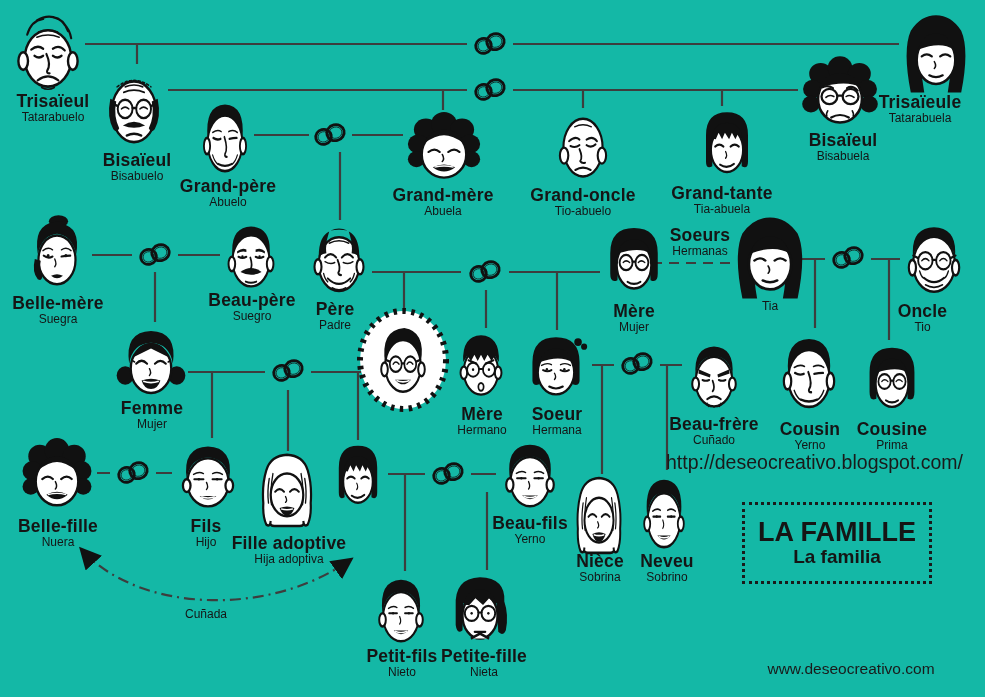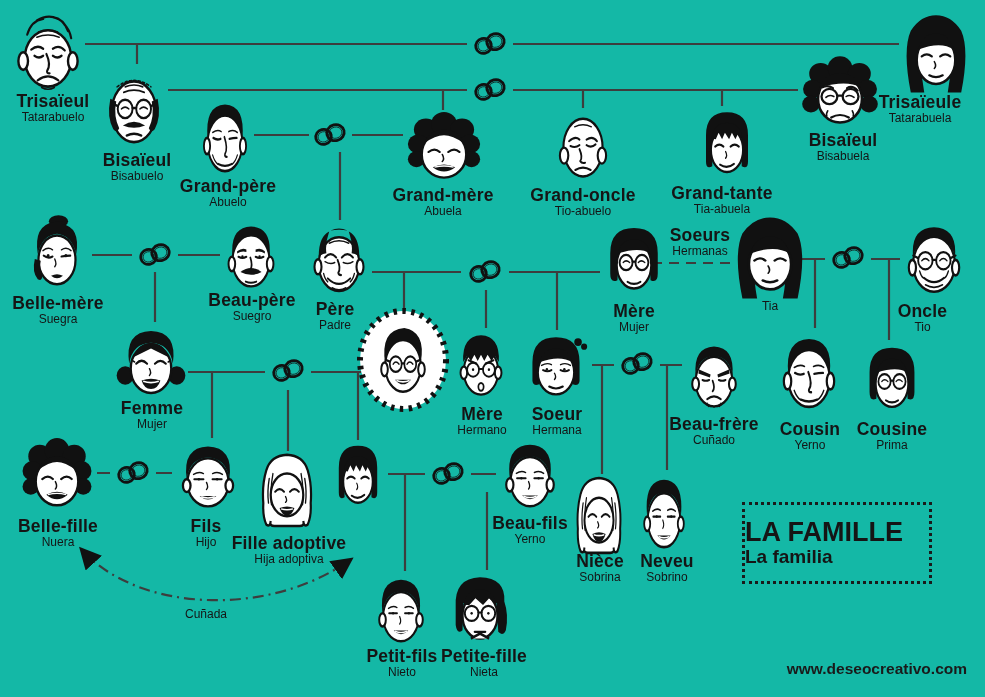--- a/index.html
+++ b/index.html
@@ -9,25 +9,25 @@
   .sk{fill:#fff;stroke:#111;stroke-width:3}
   .ln{fill:none;stroke:#111;stroke-width:2.6;stroke-linecap:round;stroke-linejoin:round}
   .thin{fill:none;stroke:#111;stroke-width:1.8;stroke-linecap:round}
   .ink{fill:#111;stroke:none}
   .tree{fill:none;stroke:#3d3d3d;stroke-width:2.2}
   .plabel{position:absolute;text-align:center;line-height:1.08}
   .plabel .fr{font-size:17.5px;font-weight:700;letter-spacing:.2px;white-space:nowrap}
   .plabel .es{font-size:12px;font-weight:400;white-space:nowrap}
   .blog-url{position:absolute;left:666px;top:451px;width:310px;font-size:19.5px;
             font-weight:400;color:#1a1a1a;white-space:nowrap}
-  .site-url{position:absolute;left:735px;top:660px;width:232px;text-align:right;
-            font-size:15.5px;font-weight:700;color:#1a1a1a}
+  .site-url{position:absolute;left:735px;top:660px;width:232px;text-align:center;
+            font-size:15.5px;font-weight:400;color:#1a1a1a}
   .title-box{position:absolute;left:742px;top:502px;width:184px;height:76px;
              border:3px dotted #1a1a1a;display:flex;flex-direction:column;
-             justify-content:center;line-height:1.1}
+             justify-content:center;align-items:center;line-height:1.1}
   .title-box .t1{font-size:27px;font-weight:700}
   .title-box .t2{font-size:19px;font-weight:700}
 </style>
 </head>
 <body>
 
 <div class="canvas">
 
 <svg class="art" width="985" height="697" viewBox="0 0 985 697">
 <defs>
@@ -505,20 +505,21 @@
 </div>
 
 <div class="plabel" style="left:625px;top:226px;width:150px">
   <div class="fr">Soeurs</div>
   <div class="es">Hermanas</div>
 </div>
 <div class="plabel" style="left:131px;top:608px;width:150px">
   <div class="es">Cuñada</div>
 </div>
 
+<div class="blog-url">http://deseocreativo.blogspot.com/</div>
 
 <div class="title-box">
   <div class="t1">LA FAMILLE</div>
   <div class="t2">La familia</div>
 </div>
 
 <div class="site-url">www.deseocreativo.com</div>
 
 </div>
 

